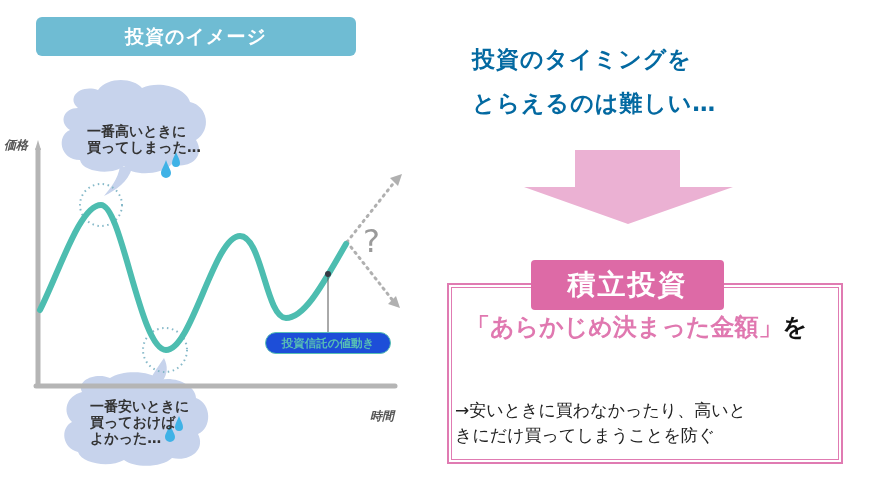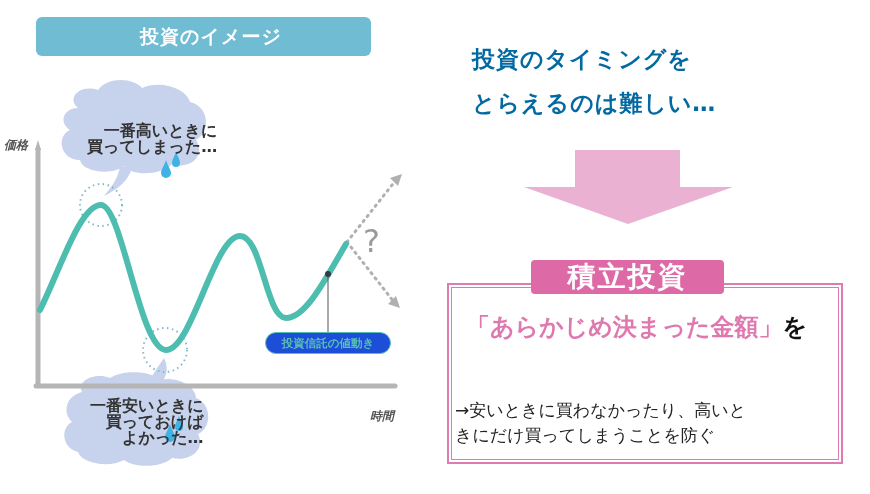--- a/index.html
+++ b/index.html
@@ -19,41 +19,39 @@
     
     .banner {
       left: 36px; top: 17px; width: 320px; height: 39px;
       background: #6fbcd3;
       border-radius: 6px;
       color: #ffffff;
       font-weight: bold;
       font-size: 19px;
       display: flex; align-items: center; justify-content: center;
       letter-spacing: 1px;
-      padding-left: 15px;
     }
 
     
     .chart { left: 0; top: 60px; width: 420px; height: 434px; }
 
     .axis-label {
       font-size: 12px;
       color: #555555;
       font-weight: bold;
       font-style: italic;
     }
     .y-label { left: 4px; top: 137px; }
     .x-label { left: 370px; top: 408px; }
 
     .bubble-text {
-      font-size: 16px;
+      font-size: 14px;
       color: #333333;
       font-weight: bold;
       line-height: 16px;
-      text-align: right;
     }
     .bubble-top-text { left: 87px; top: 123px; }
     .bubble-bottom-text { left: 90px; top: 398px; }
 
     .value-pill {
       left: 265px; top: 332px; width: 124px; height: 20px;
       border: 1.5px solid #58bfb4;
       border-radius: 11px;
       background: #1d4ed8;
       color: #58bfb4;
@@ -90,21 +88,21 @@
       background: #ffffff;
     }
     .pink-box::after {
       content: "";
       position: absolute;
       left: 2px; top: 2px; right: 2px; bottom: 2px;
       border: 1.5px solid #e07bb2;
       pointer-events: none;
     }
     .badge {
-      left: 531px; top: 260px; width: 193px; height: 34px;
+      left: 531px; top: 260px; width: 193px; height: 50px;
       background: #dd6aa6;
       border-radius: 4px;
       color: #ffffff;
       font-size: 28px;
       font-weight: bold;
       display: flex; align-items: center; justify-content: center;
       letter-spacing: 2px;
       z-index: 2;
     }
     .main-text {

